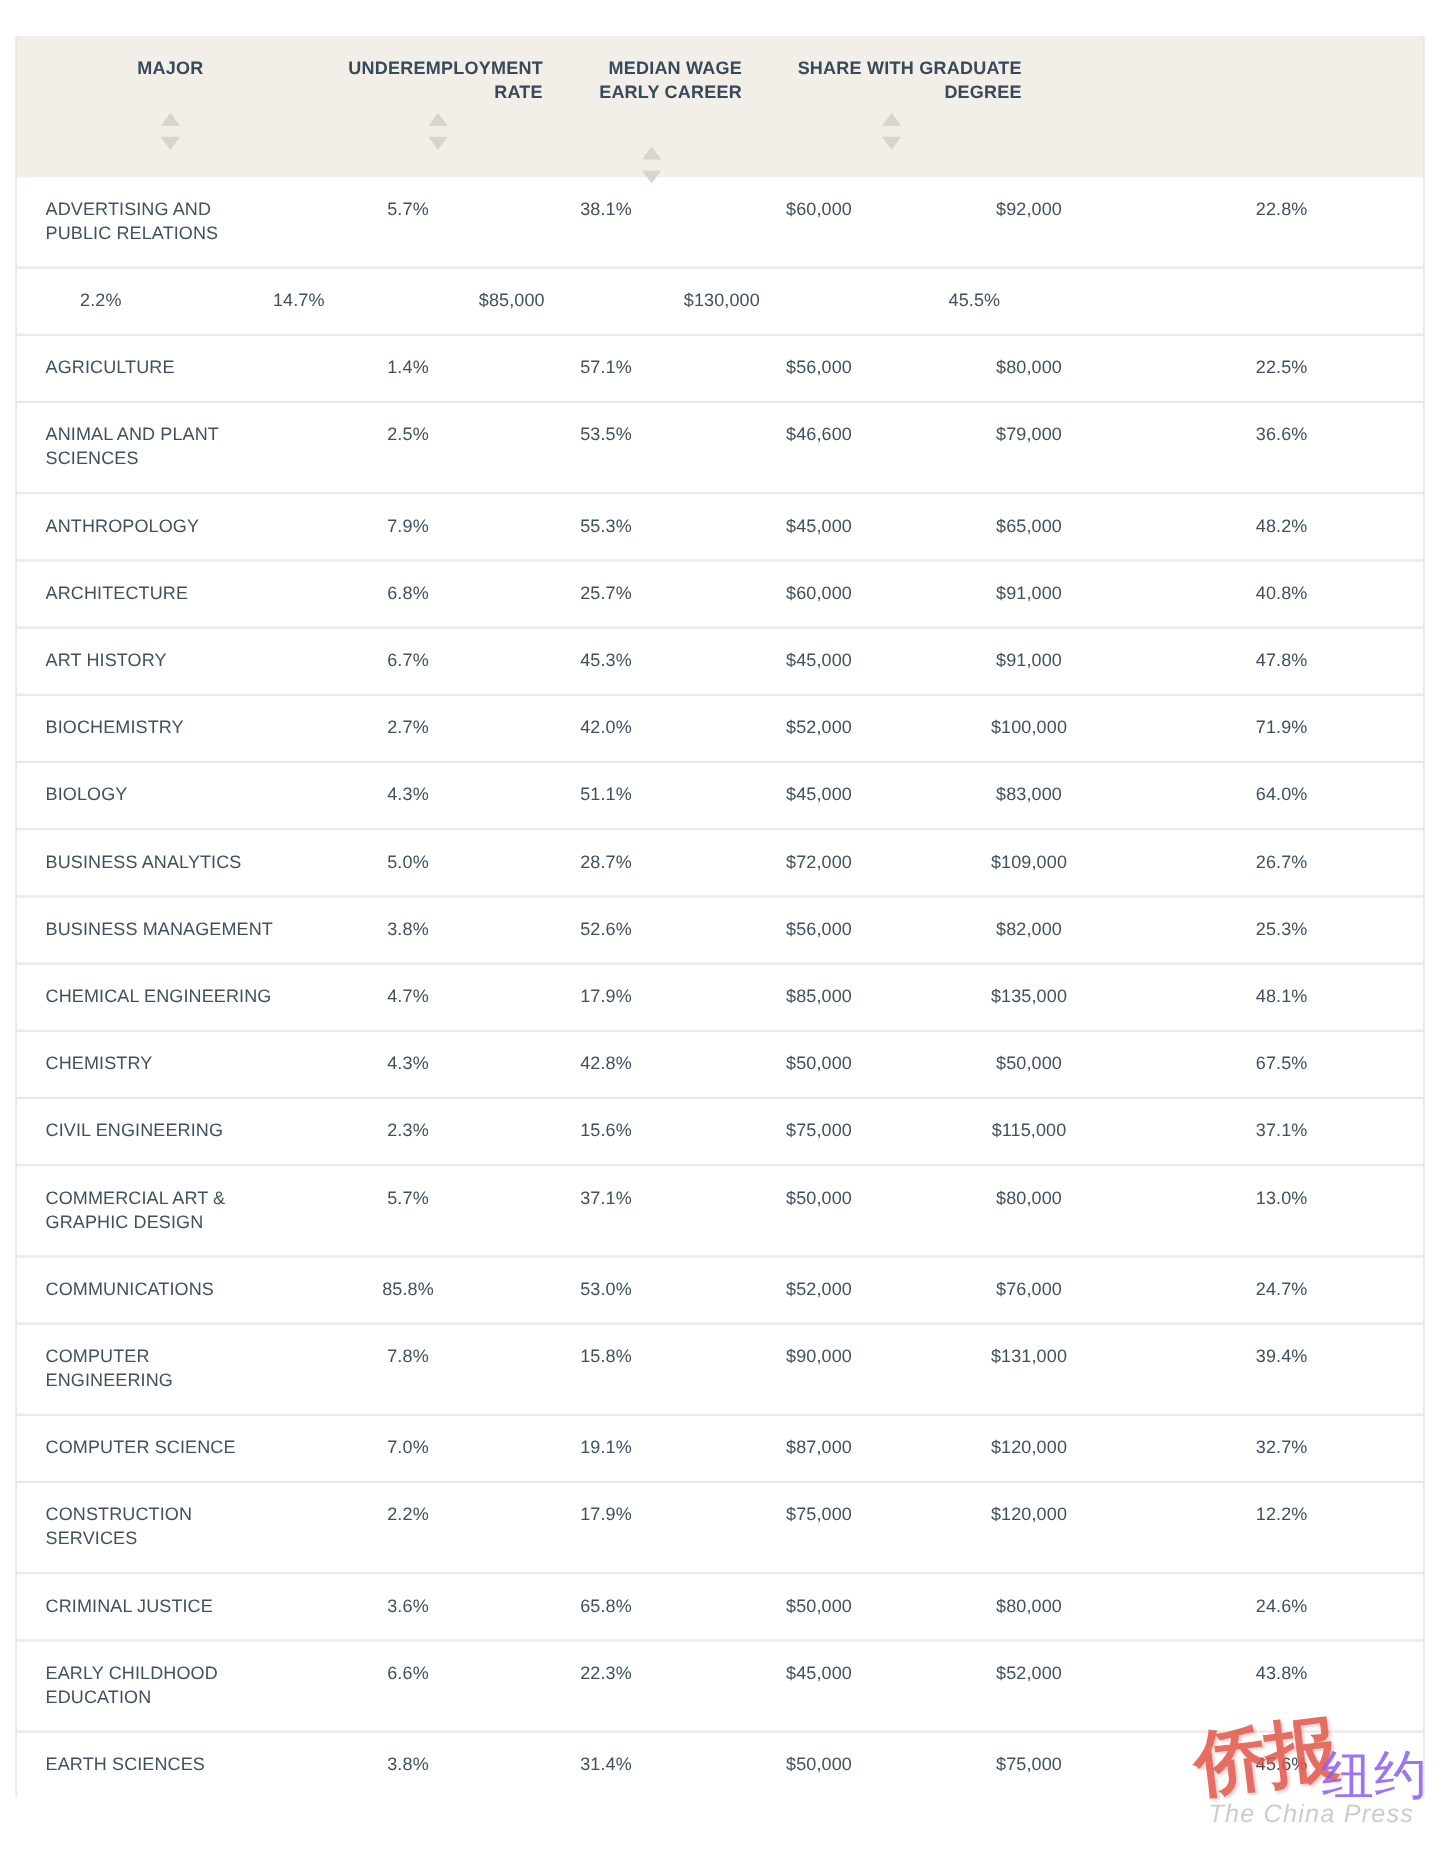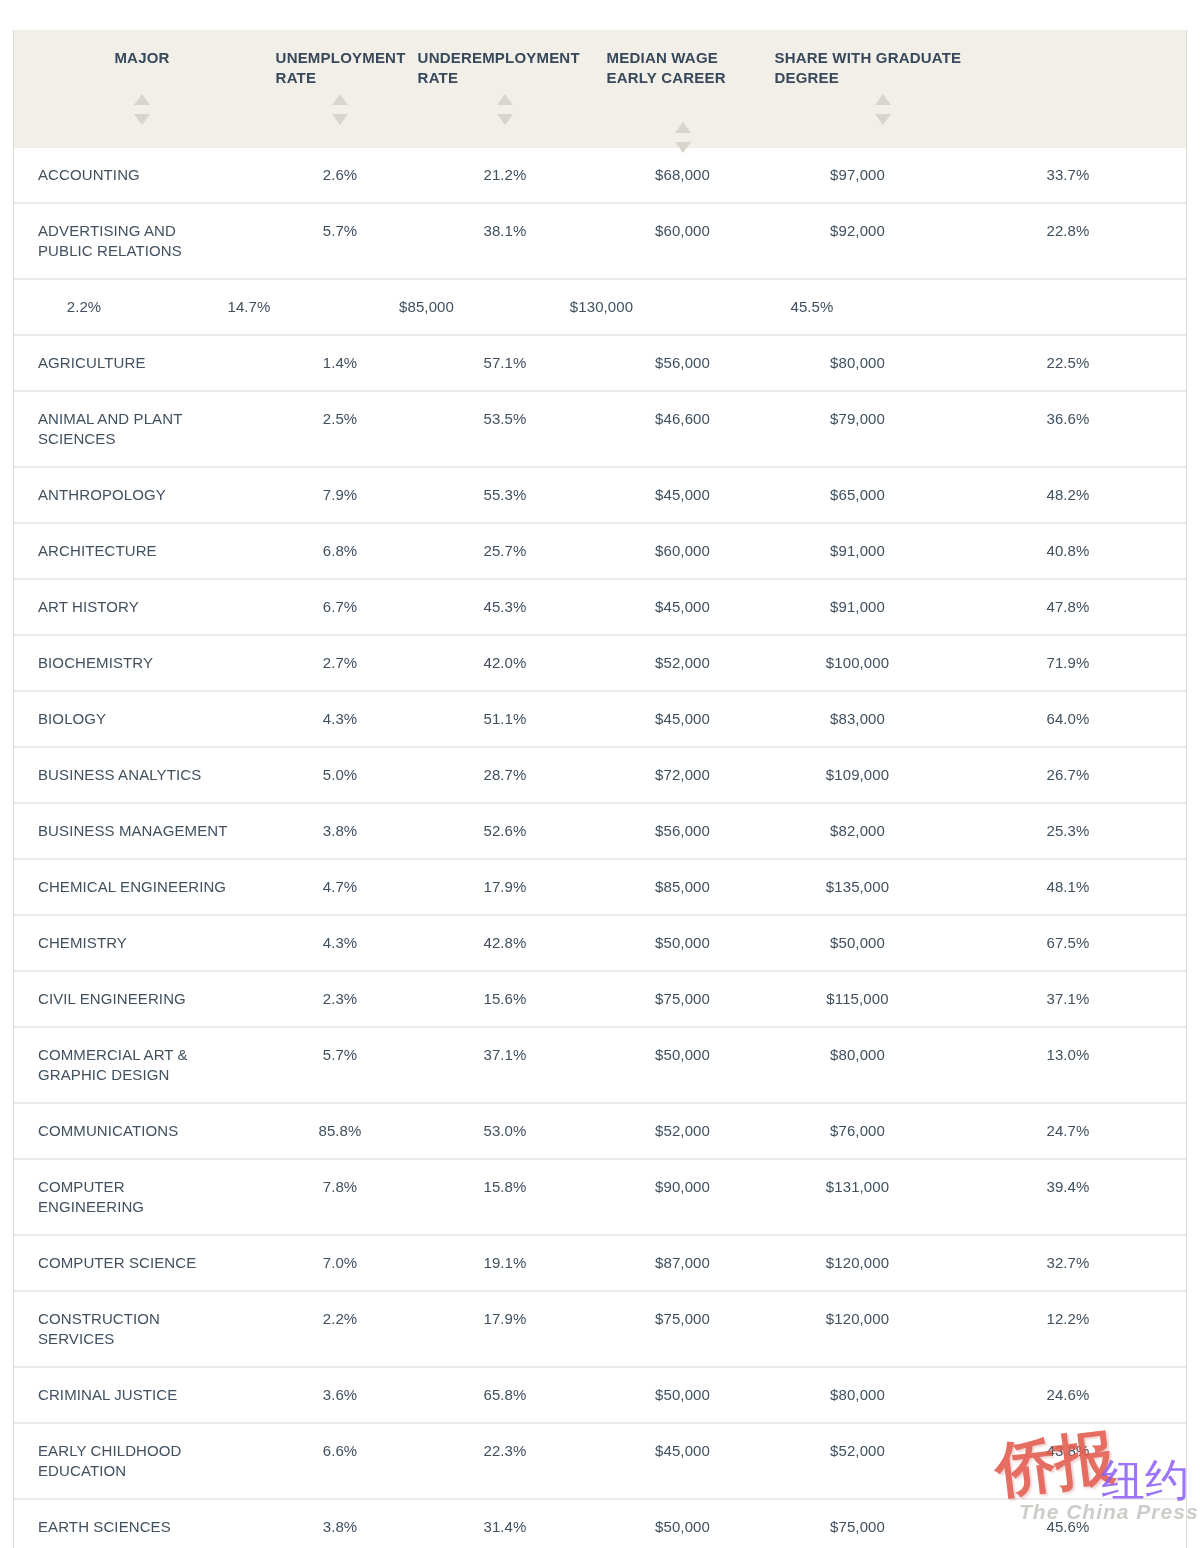--- a/index.html
+++ b/index.html
@@ -30,21 +30,21 @@
   .thead{
     display:flex;align-items:flex-start;background:var(--header-bg);
     height:118px;box-sizing:border-box;padding-top:18px;
   }
   .th{
     display:flex;flex-direction:column;align-items:center;
     box-sizing:border-box;cursor:pointer;
   }
   .th-label{
     font-size:15px;font-weight:bold;color:var(--header-text);
-    text-align:left;line-height:20px;height:42px;letter-spacing:0.2px;
+    text-align:right;line-height:20px;height:42px;letter-spacing:0.2px;
     display:block;max-width:92%;
   }
   .arrows{display:flex;flex-direction:column;align-items:center;margin-top:4px;}
   .arrow-up{
     width:0;height:0;border-left:8px solid transparent;border-right:8px solid transparent;
     border-bottom:11px solid var(--arrow);cursor:pointer;
   }
   .arrow-down{
     width:0;height:0;border-left:8px solid transparent;border-right:8px solid transparent;
     border-top:11px solid var(--arrow);margin-top:9px;cursor:pointer;
@@ -79,49 +79,42 @@
     text-shadow:2px 2px 2px rgba(180,60,50,0.25);
     white-space:nowrap;
   }
   .wm-cn-gray{
     position:absolute;left:106px;top:22px;
     font-size:44px;font-weight:normal;line-height:1;
     color:#8b5cf6;opacity:0.85;
     white-space:nowrap;
   }
   .wm-en{
-    position:absolute;left:24px;top:64px;
-    font-size:21px;font-weight:bold;font-style:italic;
+    position:absolute;left:12px;top:64px;
+    font-size:21px;font-weight:normal;font-style:italic;
     color:var(--watermark-gray);letter-spacing:1px;
     text-shadow:1px 1px 0 #ffffff;opacity:0.9;
     white-space:nowrap;
   }
 </style>
 </head>
 <body>
 
 <div class="canvas">
 
   <div class="data-table">
 
     <div class="thead">
       <div class="th c0">
         <span class="th-label">MAJOR</span>
         <div class="arrows">
           <div class="arrow-up"></div>
           <div class="arrow-down"></div>
         </div>
       </div>
-      <div class="th c1">
-        <span class="th-label">UNEMPLOYMENT RATE</span>
-        <div class="arrows">
-          <div class="arrow-up"></div>
-          <div class="arrow-down"></div>
-        </div>
-      </div>
       <div class="th c2">
         <span class="th-label">UNDEREMPLOYMENT RATE</span>
         <div class="arrows">
           <div class="arrow-up"></div>
           <div class="arrow-down"></div>
         </div>
       </div>
       <div class="th c3">
         <span class="th-label">MEDIAN WAGE EARLY CAREER</span>
         <div class="arrows">
@@ -133,28 +126,20 @@
         <span class="th-label">SHARE WITH GRADUATE DEGREE</span>
         <div class="arrows">
           <div class="arrow-up"></div>
           <div class="arrow-down"></div>
         </div>
       </div>
     </div>
 
     <div class="tbody">
         <div class="tr">
-    <div class="td major c0"><span>ACCOUNTING</span></div>
-    <div class="td c1">2.6%</div>
-    <div class="td c2">21.2%</div>
-    <div class="td c3">$68,000</div>
-    <div class="td c4">$97,000</div>
-    <div class="td c5">33.7%</div>
-  </div>
-        <div class="tr">
     <div class="td major c0"><span>ADVERTISING AND PUBLIC RELATIONS</span></div>
     <div class="td c1">5.7%</div>
     <div class="td c2">38.1%</div>
     <div class="td c3">$60,000</div>
     <div class="td c4">$92,000</div>
     <div class="td c5">22.8%</div>
   </div>
         <div class="tr">
     <div class="td c1">2.2%</div>
     <div class="td c2">14.7%</div>

